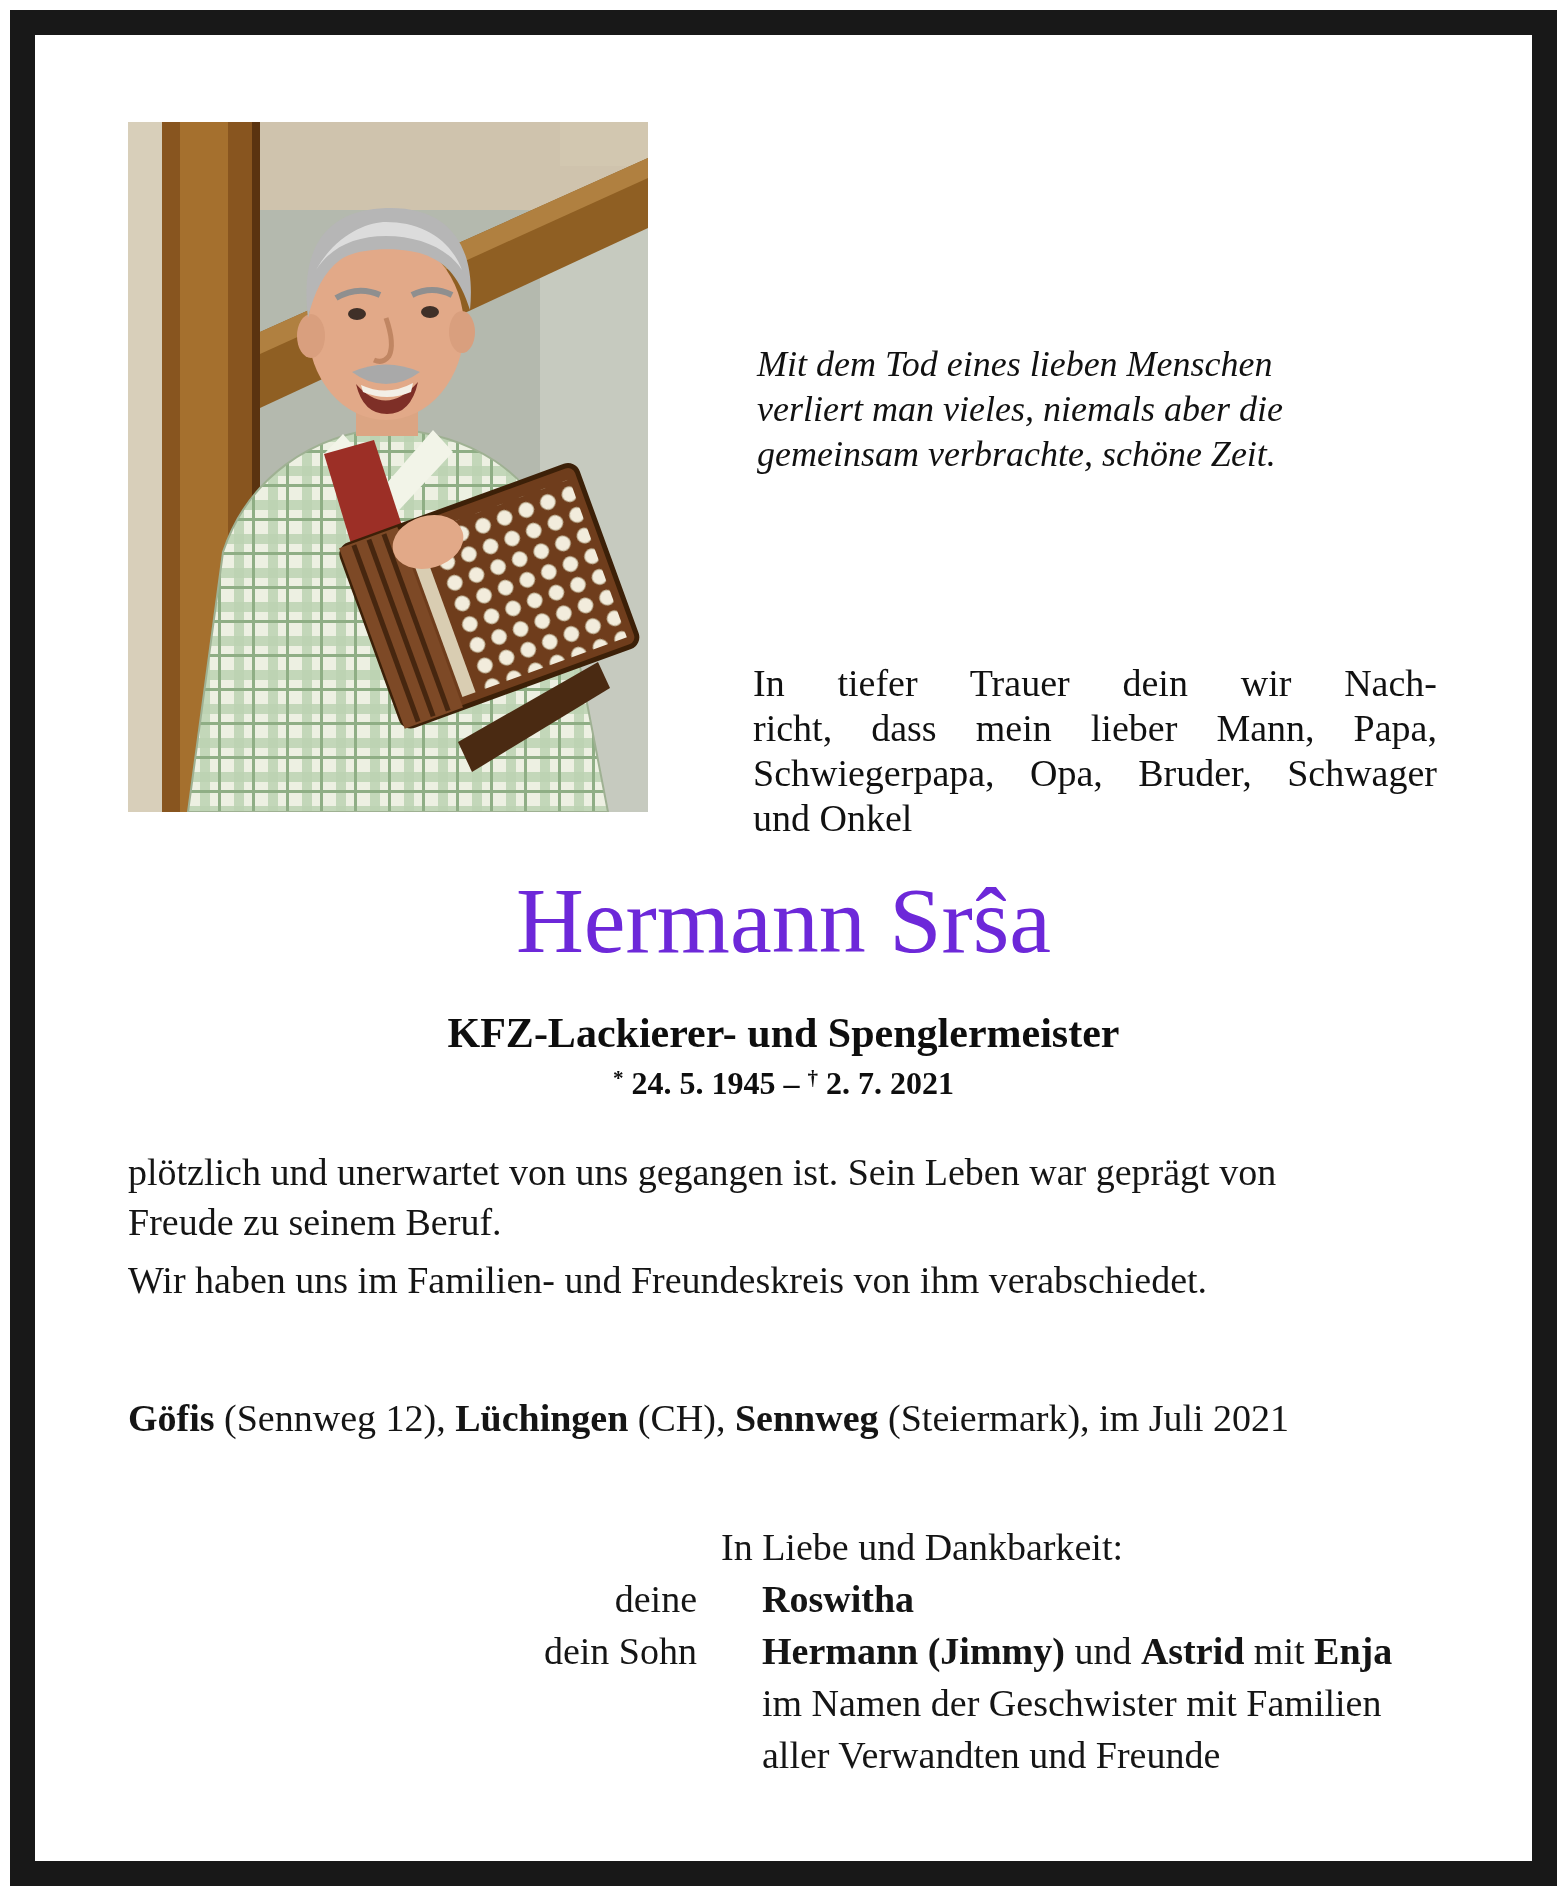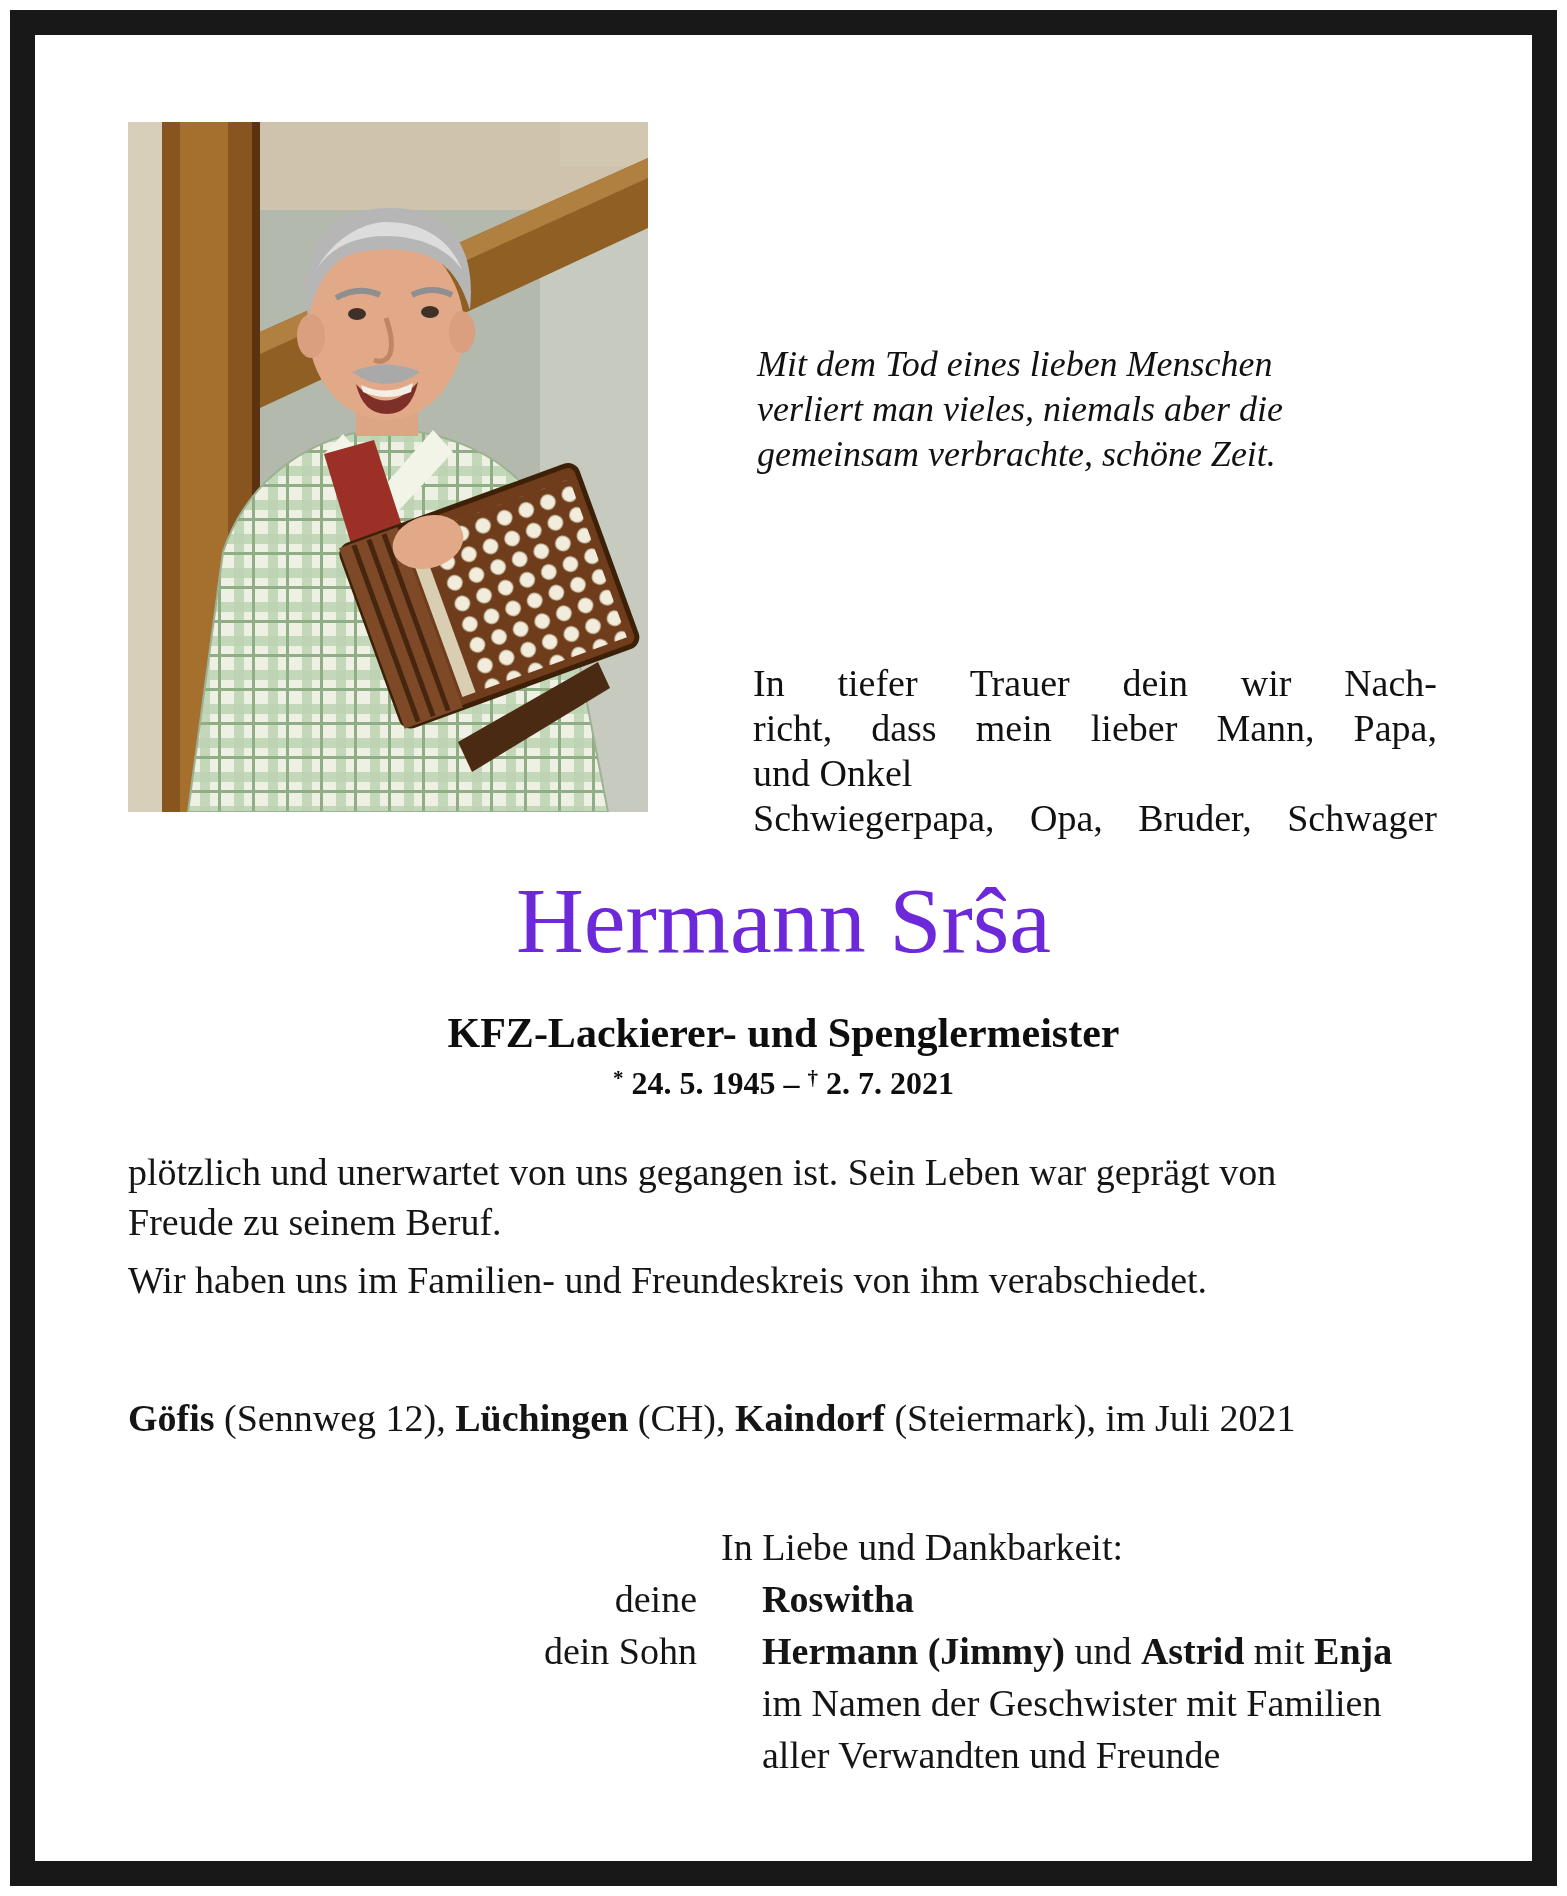--- a/index.html
+++ b/index.html
@@ -109,43 +109,43 @@
 
     <div class="quote">
       <div>Mit dem Tod eines lieben Menschen</div>
       <div>verliert man vieles, niemals aber die</div>
       <div>gemeinsam verbrachte, schöne Zeit.</div>
     </div>
 
     <div class="announcement">
       <div class="ann-line">In tiefer Trauer dein wir Nach-</div>
       <div class="ann-line">richt, dass mein lieber Mann, Papa,</div>
+      <div class="ann-line">Schwiegerpapa, Opa, Bruder, Schwager</div>
       <div class="ann-line last">und Onkel</div>
-      <div class="ann-line">Schwiegerpapa, Opa, Bruder, Schwager</div>
     </div>
 
     <div class="name">Hermann Srŝa</div>
 
     <div class="profession">KFZ-Lackierer- und Spenglermeister</div>
 
     <div class="dates">
       <span class="sym">*</span>
       <span>24. 5. 1945</span>
       <span>–</span>
       <span class="sym">†</span>
       <span>2. 7. 2021</span>
     </div>
 
     <div class="body-p1">
       <div>plötzlich und unerwartet von uns gegangen ist. Sein Leben war geprägt von</div>
       <div>Freude zu seinem Beruf.</div>
     </div>
     <div class="body-p2">Wir haben uns im Familien- und Freundeskreis von ihm verabschiedet.</div>
 
-    <div class="places"><span class="b">Göfis</span><span> (Sennweg 12), </span><span class="b">Lüchingen</span><span> (CH), </span><span class="b">Kaindorf</span><span> (Steiermark), im Juli 2021</span></div>
+    <div class="places"><span class="b">Göfis</span><span> (Sennweg 12), </span><span class="b">Lüchingen</span><span> (CH), </span><span class="b">Sennweg</span><span> (Steiermark), im Juli 2021</span></div>
 
     <div class="closing">
       <div class="closing-heading">In Liebe und Dankbarkeit:</div>
       <div class="closing-row">
         <div class="closing-left">deine</div>
         <div class="closing-right"><span class="b">Roswitha</span></div>
       </div>
       <div class="closing-row">
         <div class="closing-left">dein Sohn</div>
         <div class="closing-right"><span class="b">Hermann (Jimmy)</span><span> und </span><span class="b">Astrid</span><span> mit </span><span class="b">Enja</span></div>

